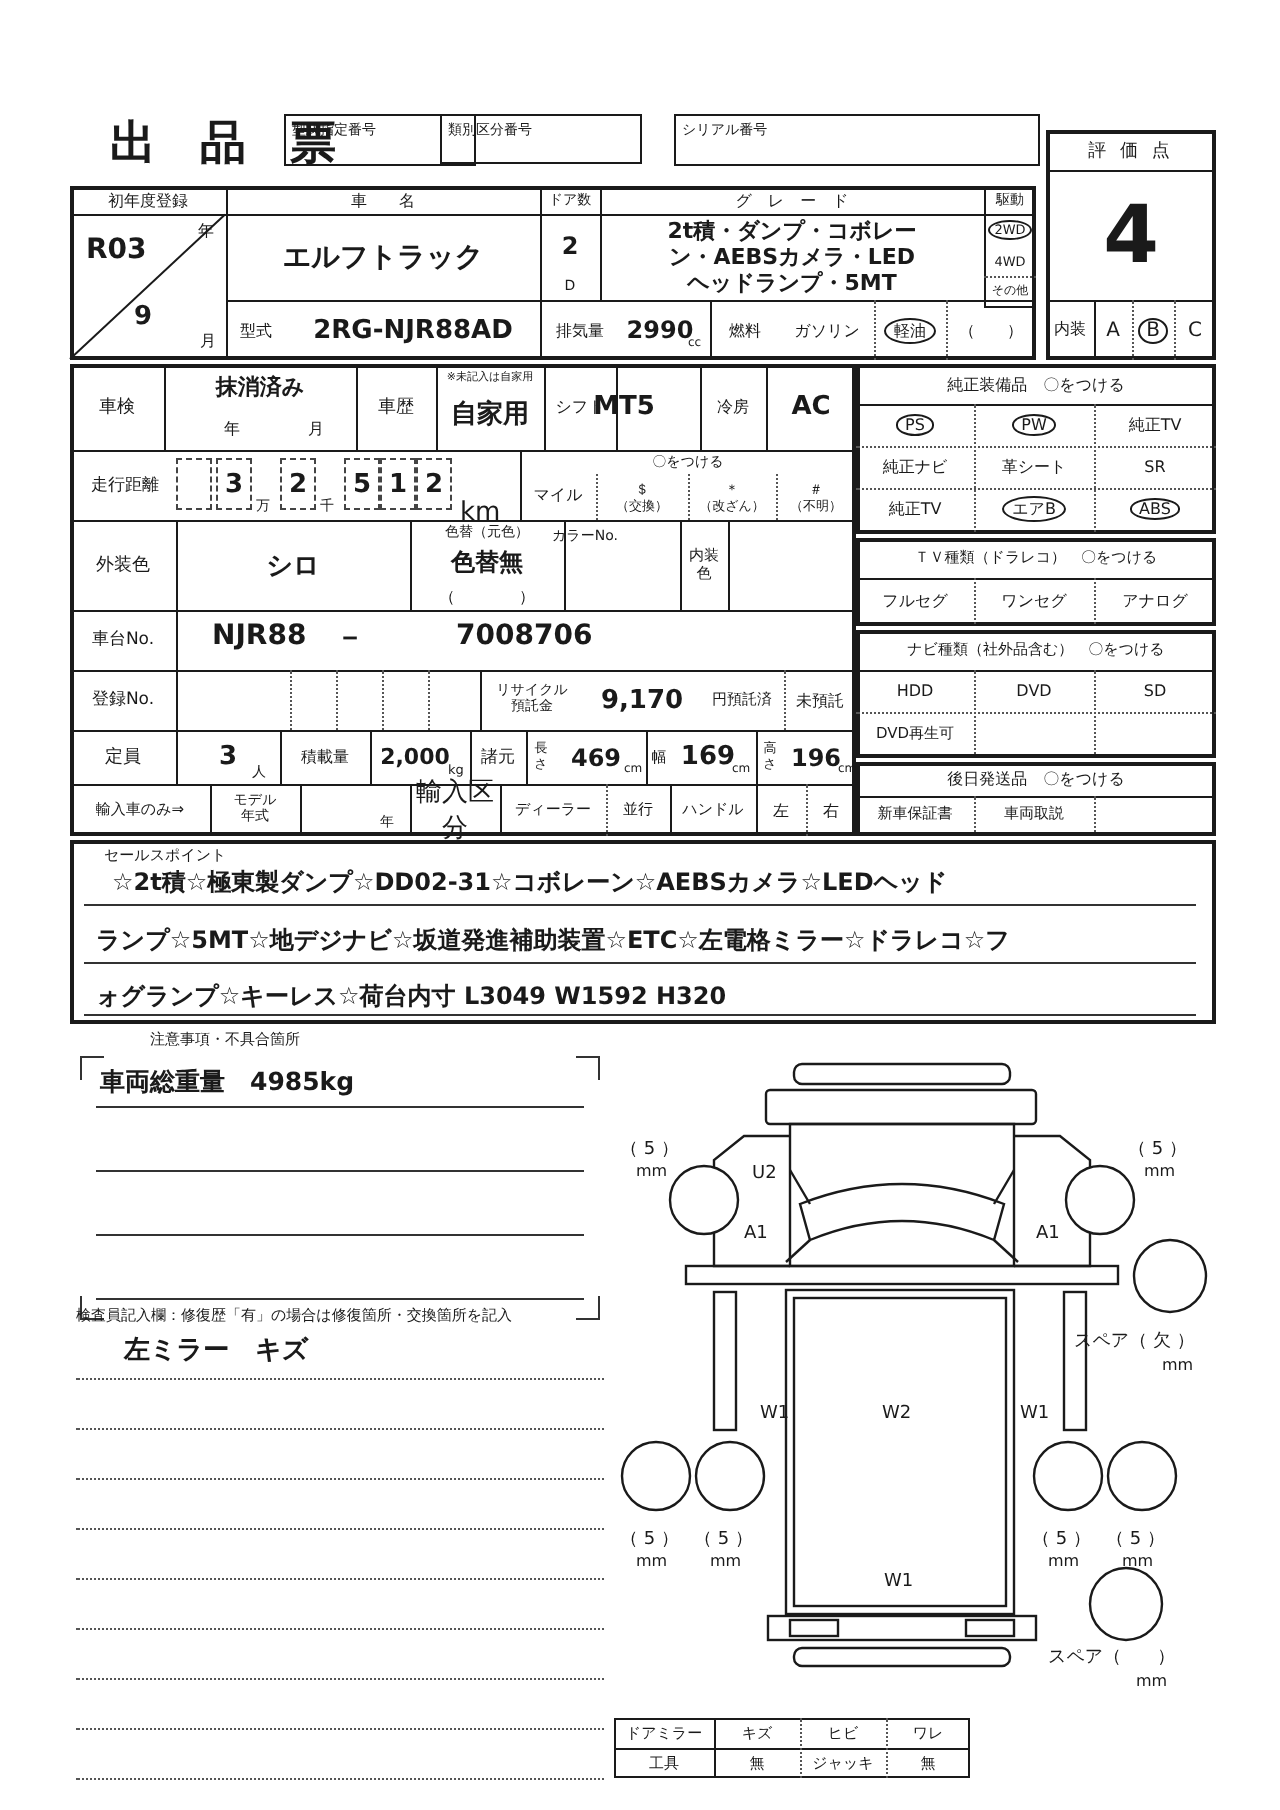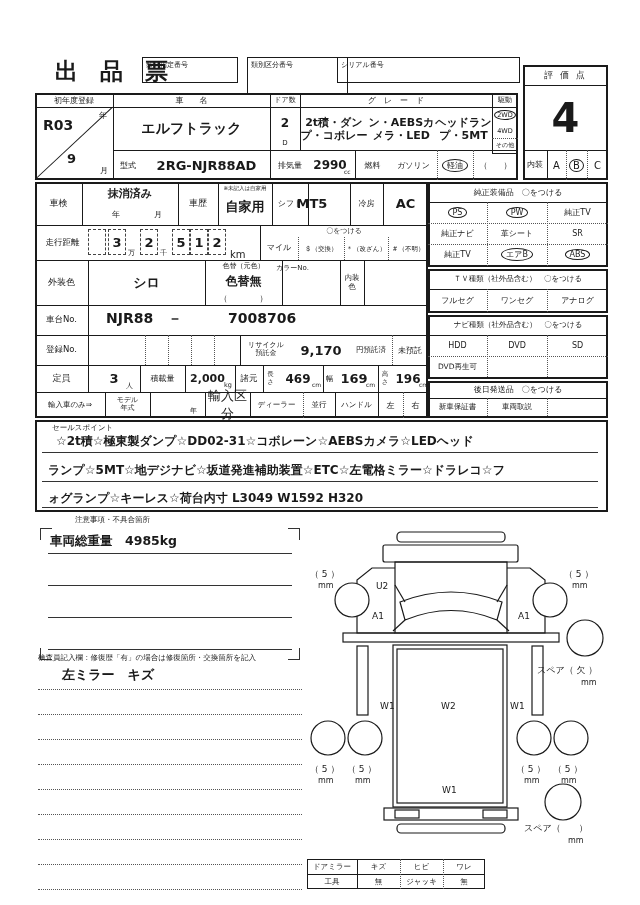--- a/index.html
+++ b/index.html
@@ -1,20 +1,20 @@
 <!DOCTYPE html>
 <html><head>
 <meta charset="utf-8">
 <style>
   *{margin:0;padding:0;box-sizing:border-box}
   html,body{width:640px;height:905px;background:#fff;color:#1a1a1a;
     font-family:"DejaVu Sans","Liberation Sans",sans-serif;position:relative;overflow:hidden}
   .a{position:absolute}
   .f{position:absolute;display:flex;align-items:center;justify-content:center;text-align:center}
-  .fc{position:absolute;display:flex;align-items:center;justify-content:center;text-align:center}
+  .fc{position:absolute;display:flex;flex-direction:column;align-items:center;justify-content:center;text-align:center}
   .bold{font-weight:bold}
   .b2{border:2px solid #1a1a1a}
   .b15{border:1.5px solid #1a1a1a}
   .vl{position:absolute;width:0;border-left:1px solid #1a1a1a}
   .hl{position:absolute;height:0;border-top:1px solid #1a1a1a}
   .dvl{position:absolute;width:0;border-left:1px dotted #555}
   .dhl{position:absolute;height:0;border-top:1px dotted #555}
   .ul{position:absolute;height:0;border-top:1px solid #333}
   .dot{position:absolute;height:0;border-top:1.5px dotted #555}
   .circ{border:1.6px solid #1a1a1a;border-radius:50%;padding:0 4px;display:inline-block}
@@ -23,21 +23,21 @@
   .corner{position:absolute;width:12px;height:12px}
   svg text{fill:#1a1a1a}
 </style>
 </head>
 <body>
 
 <div class="a bold" style="left:55px;top:56px;font-size:23px;letter-spacing:7px">出 品 票</div>
 <div class="a b15" style="left:142px;top:57px;width:96px;height:26px">
   <span class="a" style="left:3px;top:2px;font-size:7px">型式指定番号</span>
 </div>
-<div class="a b15" style="left:247px;top:57px;width:101px;height:38px">
+<div class="a b15" style="left:220px;top:57px;width:101px;height:25px">
   <span class="a" style="left:3px;top:2px;font-size:7px">類別区分番号</span>
 </div>
 <div class="a b15" style="left:337px;top:57px;width:183px;height:26px">
   <span class="a" style="left:3px;top:2px;font-size:7px">シリアル番号</span>
 </div>
 
 <div class="a b2" style="left:35px;top:93px;width:483px;height:87px"></div>
 <div class="hl" style="left:35px;top:107px;width:483px"></div>
 <div class="hl" style="left:113px;top:150px;width:405px"></div>
 <div class="vl" style="left:113px;top:93px;height:87px"></div>
@@ -141,21 +141,21 @@
 
 <div class="f" style="left:35px;top:225px;width:55px;height:35px;font-size:8.5px">走行距離</div>
 <div class="dash" style="left:88px;top:229px;width:18px;height:26px"></div>
 <div class="dash" style="left:108px;top:229px;width:18px;height:26px">3</div>
 <span class="a" style="left:128px;top:248px;font-size:7px">万</span>
 <div class="dash" style="left:140px;top:229px;width:18px;height:26px">2</div>
 <span class="a" style="left:160px;top:248px;font-size:7px">千</span>
 <div class="dash" style="left:172px;top:229px;width:18px;height:26px">5</div>
 <div class="dash" style="left:190px;top:229px;width:18px;height:26px">1</div>
 <div class="dash" style="left:208px;top:229px;width:18px;height:26px">2</div>
-<span class="a" style="left:230px;top:249px;font-size:10px">km</span>
+<span class="a" style="left:230px;top:249px;font-size:13px">km</span>
 <div class="vl" style="left:260px;top:225px;height:35px"></div>
 <div class="f" style="left:260px;top:225px;width:168px;height:12px;font-size:7px">〇をつける</div>
 <div class="f" style="left:260px;top:236px;width:38px;height:23px;font-size:8px">マイル</div>
 <div class="dvl" style="left:298px;top:237px;height:23px"></div>
 <div class="fc" style="left:298px;top:237px;width:46px;height:23px;font-size:7px;line-height:8px">
   <span>＄</span>
     <span style="font-size:6.5px">（交換）</span>
 </div>
 <div class="dvl" style="left:344px;top:237px;height:23px"></div>
 <div class="fc" style="left:344px;top:237px;width:44px;height:23px;font-size:7px;line-height:8px">
@@ -263,21 +263,21 @@
 <div class="f" style="left:547px;top:223px;width:61px;height:21px;font-size:8px">SR</div>
 <div class="f" style="left:428px;top:244px;width:59px;height:21px;font-size:8px">純正TV</div>
 <div class="f" style="left:487px;top:244px;width:60px;height:21px;font-size:8px">
     <span class="circ">エアB</span>
   </div>
 <div class="f" style="left:547px;top:244px;width:61px;height:21px;font-size:8px">
     <span class="circ">ABS</span>
   </div>
 
 <div class="a b2" style="left:428px;top:269px;width:180px;height:44px"></div>
-<div class="f" style="left:428px;top:269px;width:180px;height:20px;font-size:7.5px">ＴＶ種類（社外品含む）　〇をつける</div>
+<div class="f" style="left:428px;top:269px;width:180px;height:20px;font-size:7.5px">ＴＶ種類（ドラレコ）　〇をつける</div>
 <div class="hl" style="left:428px;top:289px;width:180px"></div>
 <div class="dvl" style="left:487px;top:289px;height:23px"></div>
 <div class="dvl" style="left:547px;top:289px;height:23px"></div>
 <div class="f" style="left:428px;top:289px;width:59px;height:23px;font-size:8px">フルセグ</div>
 <div class="f" style="left:487px;top:289px;width:60px;height:23px;font-size:8px">ワンセグ</div>
 <div class="f" style="left:547px;top:289px;width:61px;height:23px;font-size:8px">アナログ</div>
 
 <div class="a b2" style="left:428px;top:315px;width:180px;height:64px"></div>
 <div class="f" style="left:428px;top:315px;width:180px;height:20px;font-size:7.5px">ナビ種類（社外品含む）　〇をつける</div>
 <div class="hl" style="left:428px;top:335px;width:180px"></div>

